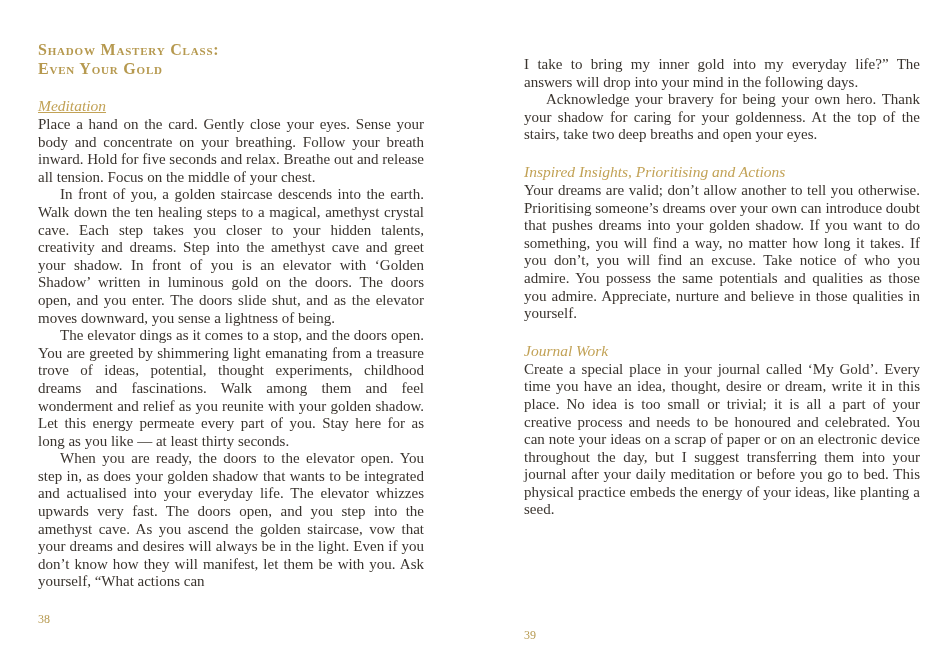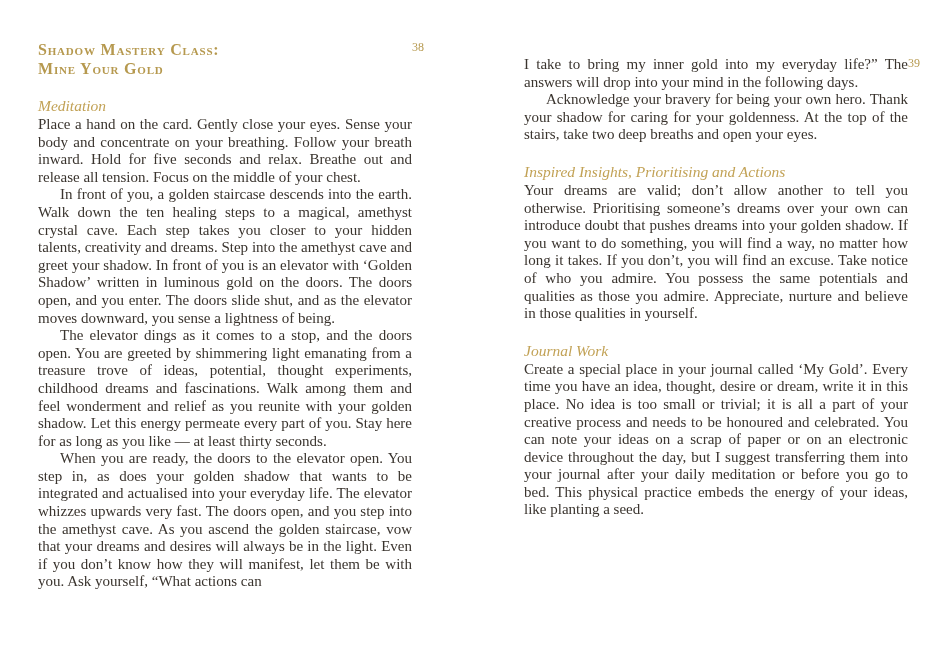--- a/index.html
+++ b/index.html
@@ -13,20 +13,21 @@
   }
   .spread {
     display: flex;
     width: 940px;
     height: 650px;
     background: #ffffff;
   }
   .page {
     box-sizing: border-box;
     display: flex;
+    flex-direction: column;
     height: 650px;
   }
   .page-left {
     width: 470px;
     padding: 40px 46px 16px 38px;
   }
   .page-right {
     width: 470px;
     padding: 40px 20px 16px 54px;
     margin-top: 16px;
@@ -41,21 +42,21 @@
     font-weight: 600;
   }
   .section-heading {
     color: #c2a256;
     font-style: italic;
     font-size: 15.5px;
     line-height: 18px;
     margin: 19px 0 1px 0;
     font-weight: normal;
   }
-  .section-heading.first { margin-top: 19px; }
+  .section-heading.first { margin-top: 19px; text-decoration: underline; }
   p.body-par {
     margin: 0;
     text-align: justify;
     font-size: 15px;
     line-height: 17.6px;
     color: #3a342e;
     hyphens: none;
   }
   p.indent { text-indent: 22px; }
   .page-number {
@@ -68,21 +69,21 @@
 </style>
 </head>
 <body>
 
 <div class="spread">
 
   <div class="page page-left">
     <div class="page-body">
       <div class="chapter-title">
         <div>Shadow Mastery Class:</div>
-        <div>Mine Your Gold</div>
+        <div>Even Your Gold</div>
       </div>
       <div class="section-heading first">Meditation</div>
       <p class="body-par">Place a hand on the card. Gently close your eyes. Sense your body and concentrate on your breathing. Follow your breath inward. Hold for five seconds and relax. Breathe out and release all tension. Focus on the middle of your chest.</p>
       <p class="body-par indent">In front of you, a golden staircase descends into the earth. Walk down the ten healing steps to a magical, amethyst crystal cave. Each step takes you closer to your hidden talents, creativity and dreams. Step into the amethyst cave and greet your shadow. In front of you is an elevator with ‘Golden Shadow’ written in luminous gold on the doors. The doors open, and you enter. The doors slide shut, and as the elevator moves downward, you sense a lightness of being.</p>
       <p class="body-par indent">The elevator dings as it comes to a stop, and the doors open. You are greeted by shimmering light emanating from a treasure trove of ideas, potential, thought experiments, childhood dreams and fascinations. Walk among them and feel wonderment and relief as you reunite with your golden shadow. Let this energy permeate every part of you. Stay here for as long as you like — at least thirty seconds.</p>
       <p class="body-par indent">When you are ready, the doors to the elevator open. You step in, as does your golden shadow that wants to be integrated and actualised into your everyday life. The elevator whizzes upwards very fast. The doors open, and you step into the amethyst cave. As you ascend the golden staircase, vow that your dreams and desires will always be in the light. Even if you don’t know how they will manifest, let them be with you. Ask yourself, “What actions can</p>
     </div>
     <div class="page-number">38</div>
   </div>
 

